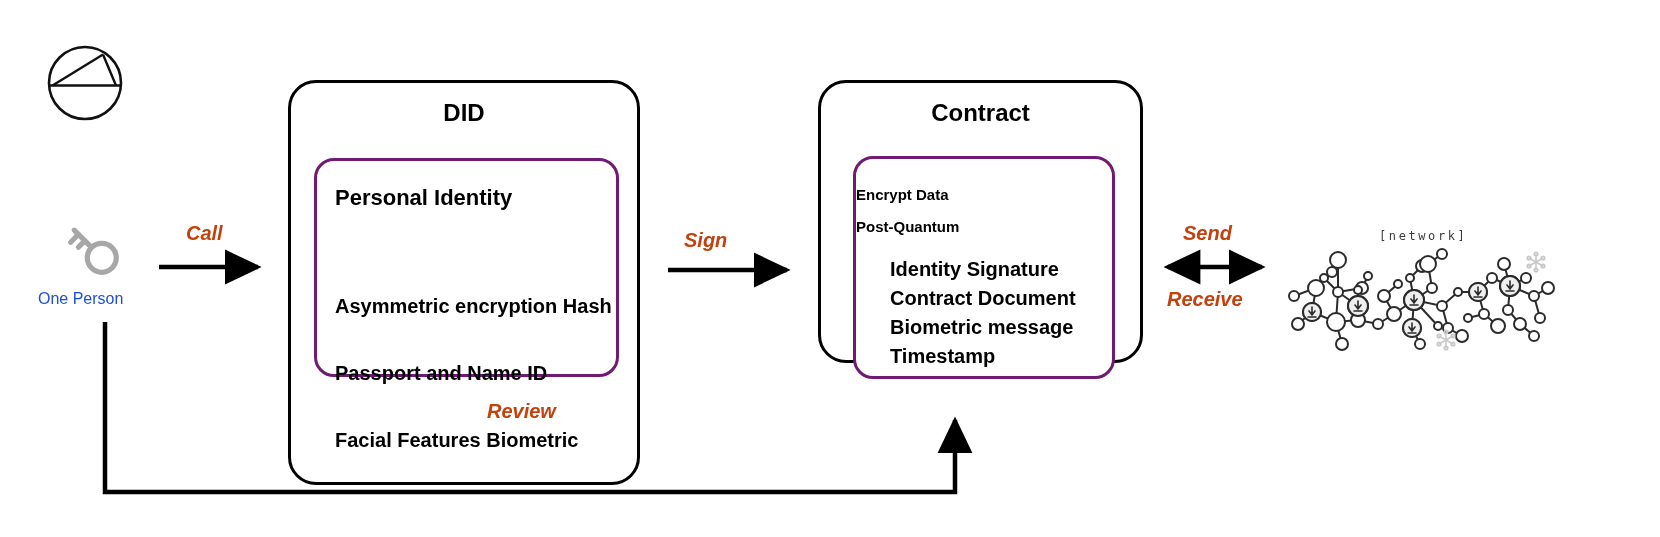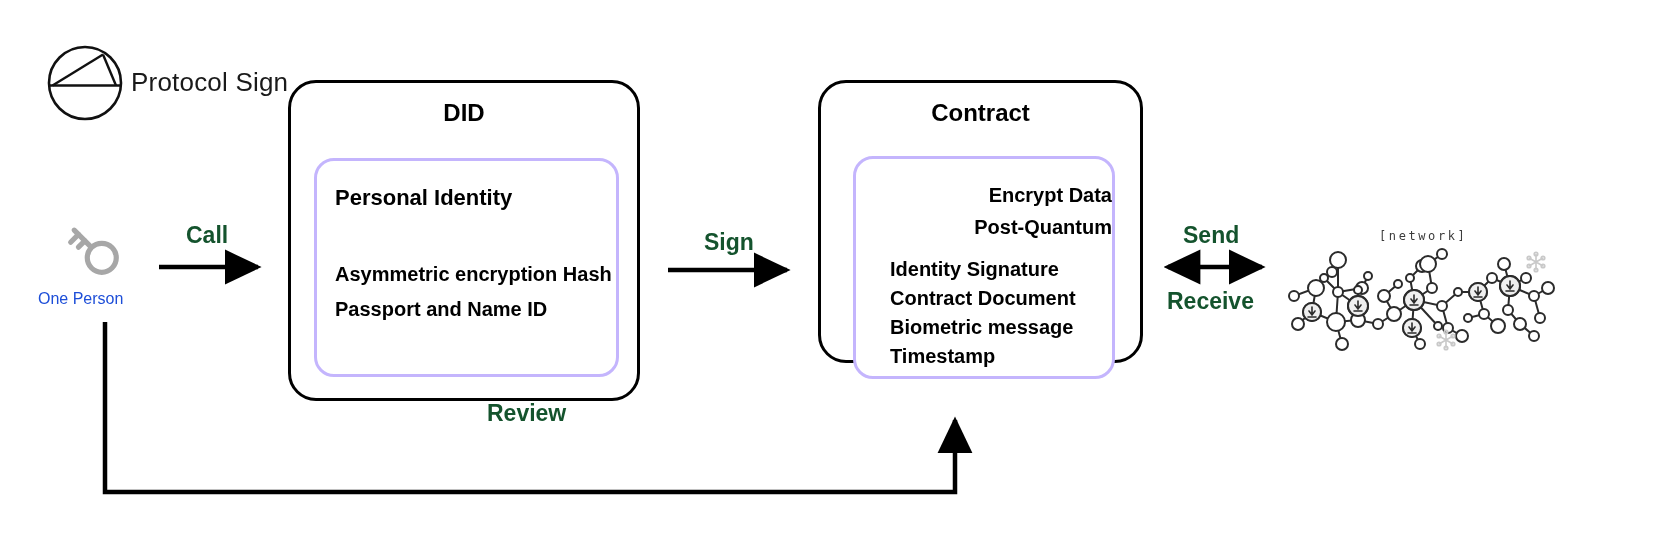--- a/index.html
+++ b/index.html
@@ -42,56 +42,57 @@
   #one-person-label {
     left: 38px; top: 290px;
     font-size: 16px;
     font-weight: normal;
     color: #1d4ed8;
     white-space: nowrap;
   }
 
   
   .arrow-label {
-    font-size: 23px;
-    font-weight: bold;
-    color: #14532d;
-    white-space: nowrap;
+    font-size: 20px;
+    font-weight: bold;
+    color: #c2410c;
+    white-space: nowrap;
+    font-style: italic;
   }
 
   #call-label  { left: 186px; top: 222px; }
-  #sign-label  { left: 684px; top: 229px; margin-left: 20px; }
+  #sign-label  { left: 684px; top: 229px; }
   #send-label  { left: 1183px; top: 222px; }
   #recv-label  { left: 1167px; top: 288px; }
   #review-label{ left: 487px; top: 400px; }
 
   
   .outer-box {
     border: 3px solid #000;
     border-radius: 28px;
     background: #ffffff;
     box-sizing: border-box;
   }
-  #did-box      { left: 288px; top: 80px;  width: 352px; height: 321px; }
+  #did-box      { left: 288px; top: 80px;  width: 352px; height: 405px; }
   #contract-box { left: 818px; top: 80px;  width: 325px; height: 283px; }
 
   .box-title {
     position: absolute;
     left: 0; right: 0;
     top: 16px;
     text-align: center;
     font-size: 24px;
     font-weight: bold;
     color: #000;
   }
 
   
   .inner-box {
     position: absolute;
-    border: 3px solid #c4b5fd;
+    border: 3px solid #701a75;
     border-radius: 20px;
     background: #ffffff;
     box-sizing: border-box;
   }
   #did-inner      { left: 23px; top: 75px; width: 305px; height: 219px; }
   #contract-inner { left: 32px; top: 73px; width: 262px; height: 223px; }
 
   #did-inner .inner-head {
     position: absolute;
     left: 18px; top: 24px;
@@ -105,27 +106,28 @@
     left: 18px; top: 96px;
     margin: 0; padding: 0;
     list-style: none;
   }
   #did-inner .inner-list li {
     font-size: 20px;
     font-weight: bold;
     color: #000;
     line-height: 35px;
     white-space: nowrap;
+    margin-top: 32px;
   }
 
   #contract-inner .inner-head-c {
     position: absolute;
     left: 0; right: 0; top: 20px;
-    text-align: right;
-    font-size: 20px;
+    text-align: left;
+    font-size: 15px;
     font-weight: bold;
     color: #000;
     line-height: 32px;
   }
   #contract-inner .inner-list-c {
     position: absolute;
     left: 30px; top: 92px;
     margin: 4px; padding: 0;
     list-style: none;
   }
@@ -172,21 +174,20 @@
 <div id="canvas">
 
   <div class="abs" id="protocol-logo-mark">
     <svg width="78" height="78" viewBox="0 0 78 78">
       <circle cx="39" cy="39" r="36" fill="#ffffff" stroke="#111111" stroke-width="2.6"></circle>
       <line x1="3.6" y1="41.5" x2="74.4" y2="41.5" stroke="#111111" stroke-width="2.4"></line>
       <line x1="6.5" y1="41.5" x2="57" y2="10.5" stroke="#111111" stroke-width="2.4"></line>
       <line x1="57" y1="10.5" x2="70" y2="41.5" stroke="#111111" stroke-width="2.4"></line>
     </svg>
   </div>
-  <div class="abs" id="protocol-logo-text">Protocol Sign</div>
 
   <div class="abs" id="key-icon">
     <svg width="76" height="76" viewBox="0 0 76 76">
       <g fill="none" stroke="#a7a7a7" stroke-width="5.2" stroke-linecap="round" stroke-linejoin="round" transform="rotate(45 38 38)">
         <circle cx="49" cy="38" r="14.5"></circle>
         <line x1="34" y1="38" x2="10" y2="38"></line>
         <line x1="16" y1="38" x2="16" y2="49"></line>
         <line x1="25" y1="38" x2="25" y2="47"></line>
       </g>
     </svg>
@@ -194,20 +195,21 @@
   <div class="abs" id="one-person-label">One Person</div>
 
   <div class="abs outer-box" id="did-box">
     <div class="box-title">DID</div>
 
     <div class="inner-box" id="did-inner">
       <div class="inner-head">Personal Identity</div>
       <ul class="inner-list">
         <li>Asymmetric encryption Hash</li>
         <li>Passport and Name ID</li>
+        <li>Facial Features Biometric</li>
       </ul>
     </div>
   </div>
 
   <div class="abs outer-box" id="contract-box">
     <div class="box-title">Contract</div>
 
     <div class="inner-box" id="contract-inner">
       <div class="inner-head-c">
         <div>Encrypt Data</div>

